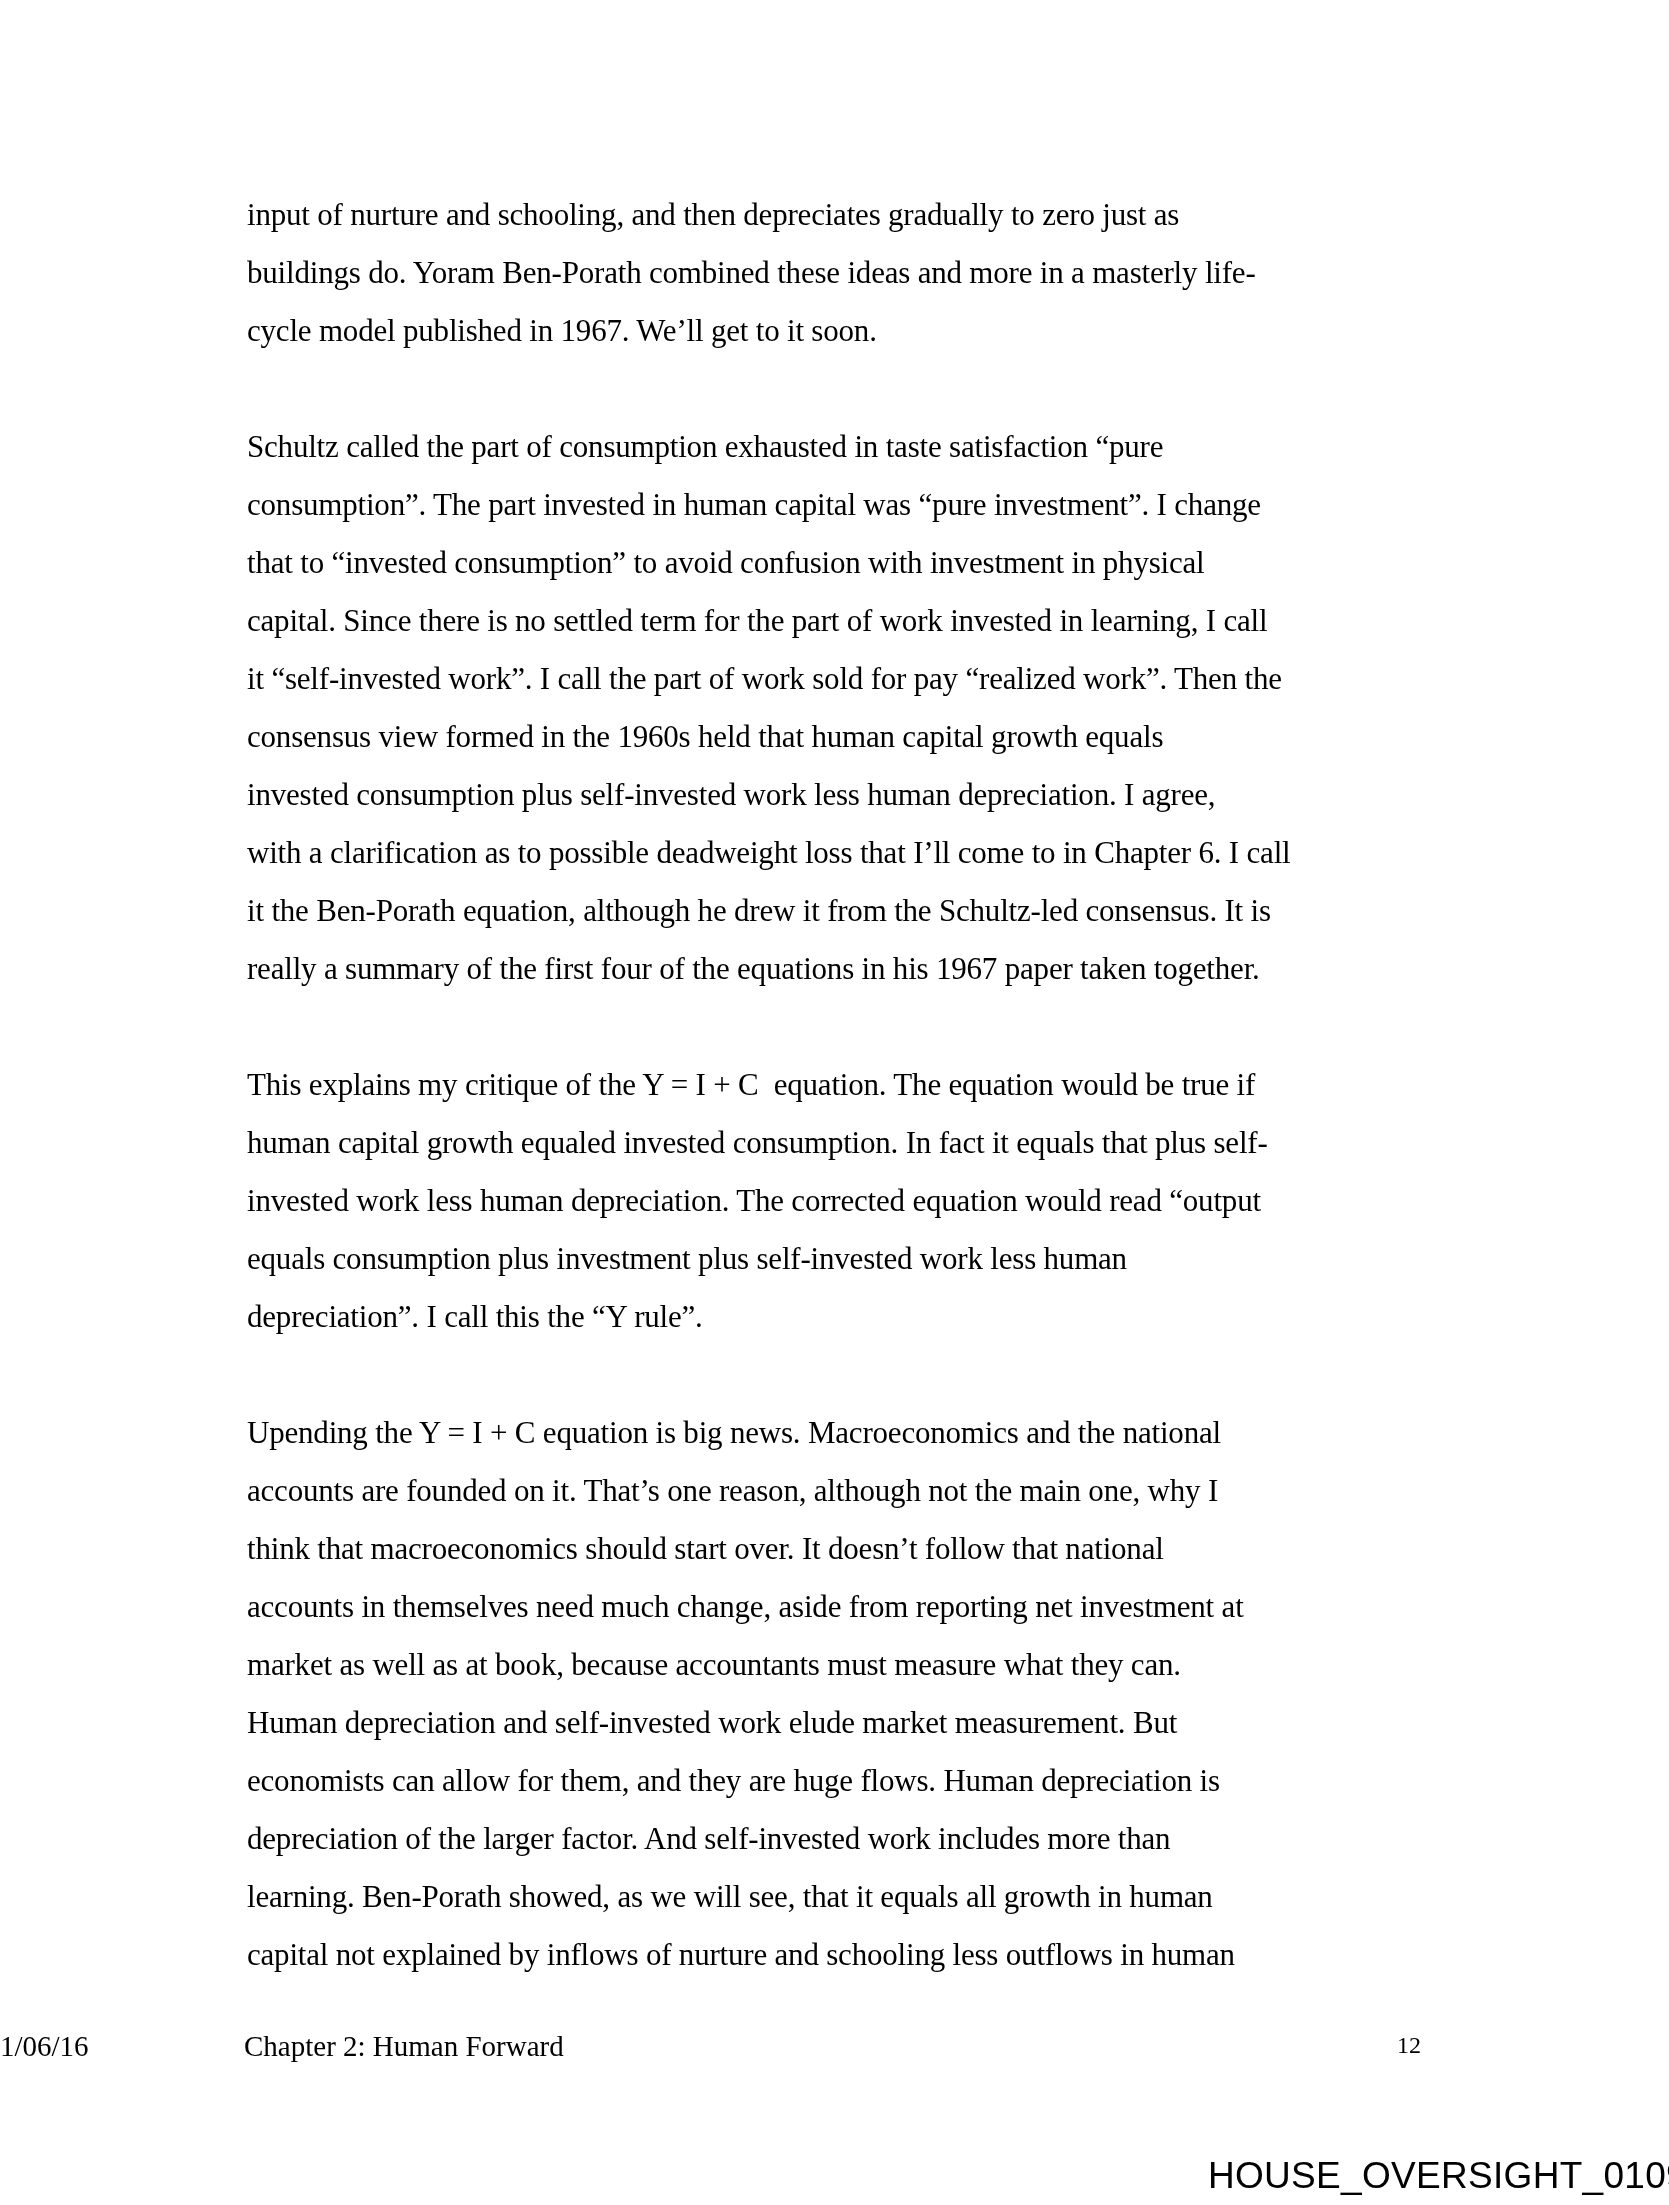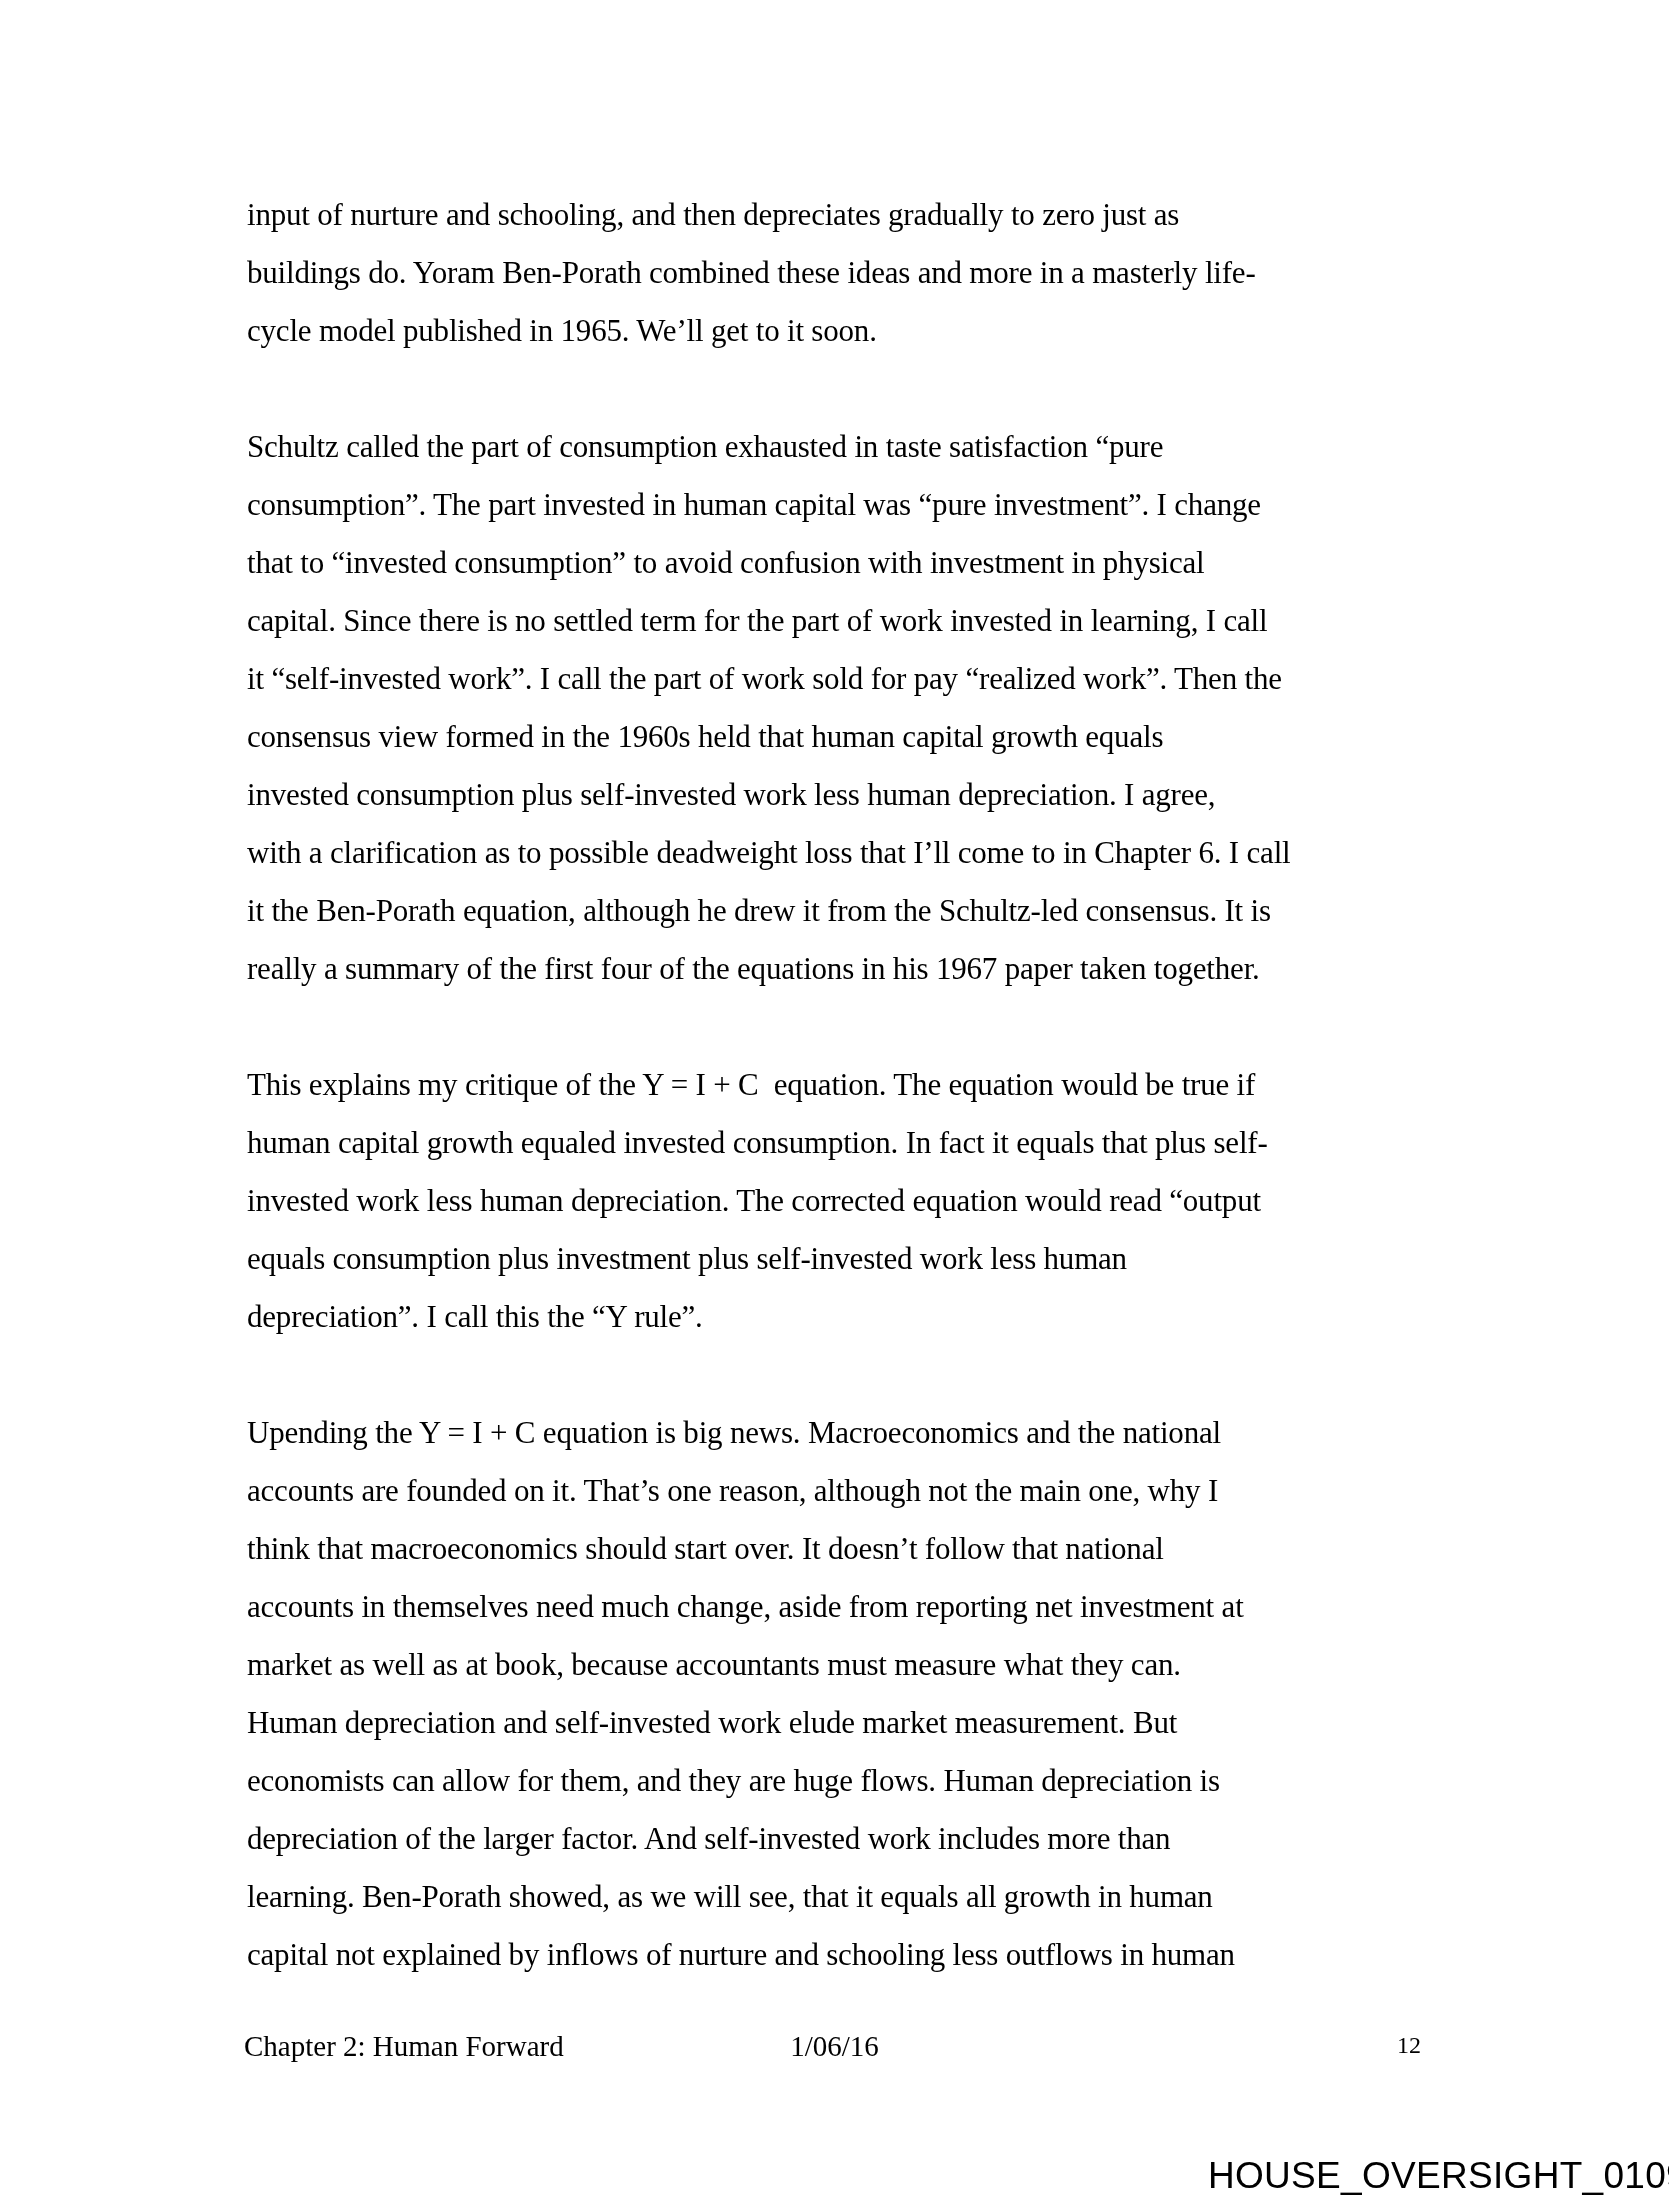--- a/index.html
+++ b/index.html
@@ -34,21 +34,20 @@
     left: 244px;
     top: 2031px;
     font-size: 29px;
     line-height: 31px;
   }
   .footer-date {
     position: absolute;
     left: 0;
     top: 2031px;
     width: 1669px;
-    text-align: center;
     font-size: 29px;
     line-height: 31px;
   }
   .footer-pagenum {
     position: absolute;
     left: 1290px;
     top: 2028px;
     width: 131px;
     text-align: right;
     font-size: 24px;
@@ -64,21 +63,21 @@
     letter-spacing: 0.3px;
   }
 </style>
 </head>
 <body>
 
 <div class="page">
   <div class="doc-body">
       <p class="para">input of nurture and schooling, and then depreciates gradually to zero just as
 buildings do. Yoram Ben-Porath combined these ideas and more in a masterly life-
-cycle model published in 1965. We’ll get to it soon.</p>
+cycle model published in 1967. We’ll get to it soon.</p>
       <p class="para">Schultz called the part of consumption exhausted in taste satisfaction “pure
 consumption”. The part invested in human capital was “pure investment”. I change
 that to “invested consumption” to avoid confusion with investment in physical
 capital. Since there is no settled term for the part of work invested in learning, I call
 it “self-invested work”. I call the part of work sold for pay “realized work”. Then the
 consensus view formed in the 1960s held that human capital growth equals
 invested consumption plus self-invested work less human depreciation. I agree,
 with a clarification as to possible deadweight loss that I’ll come to in Chapter 6. I call
 it the Ben-Porath equation, although he drew it from the Schultz-led consensus. It is
 really a summary of the first four of the equations in his 1967 paper taken together.</p>

